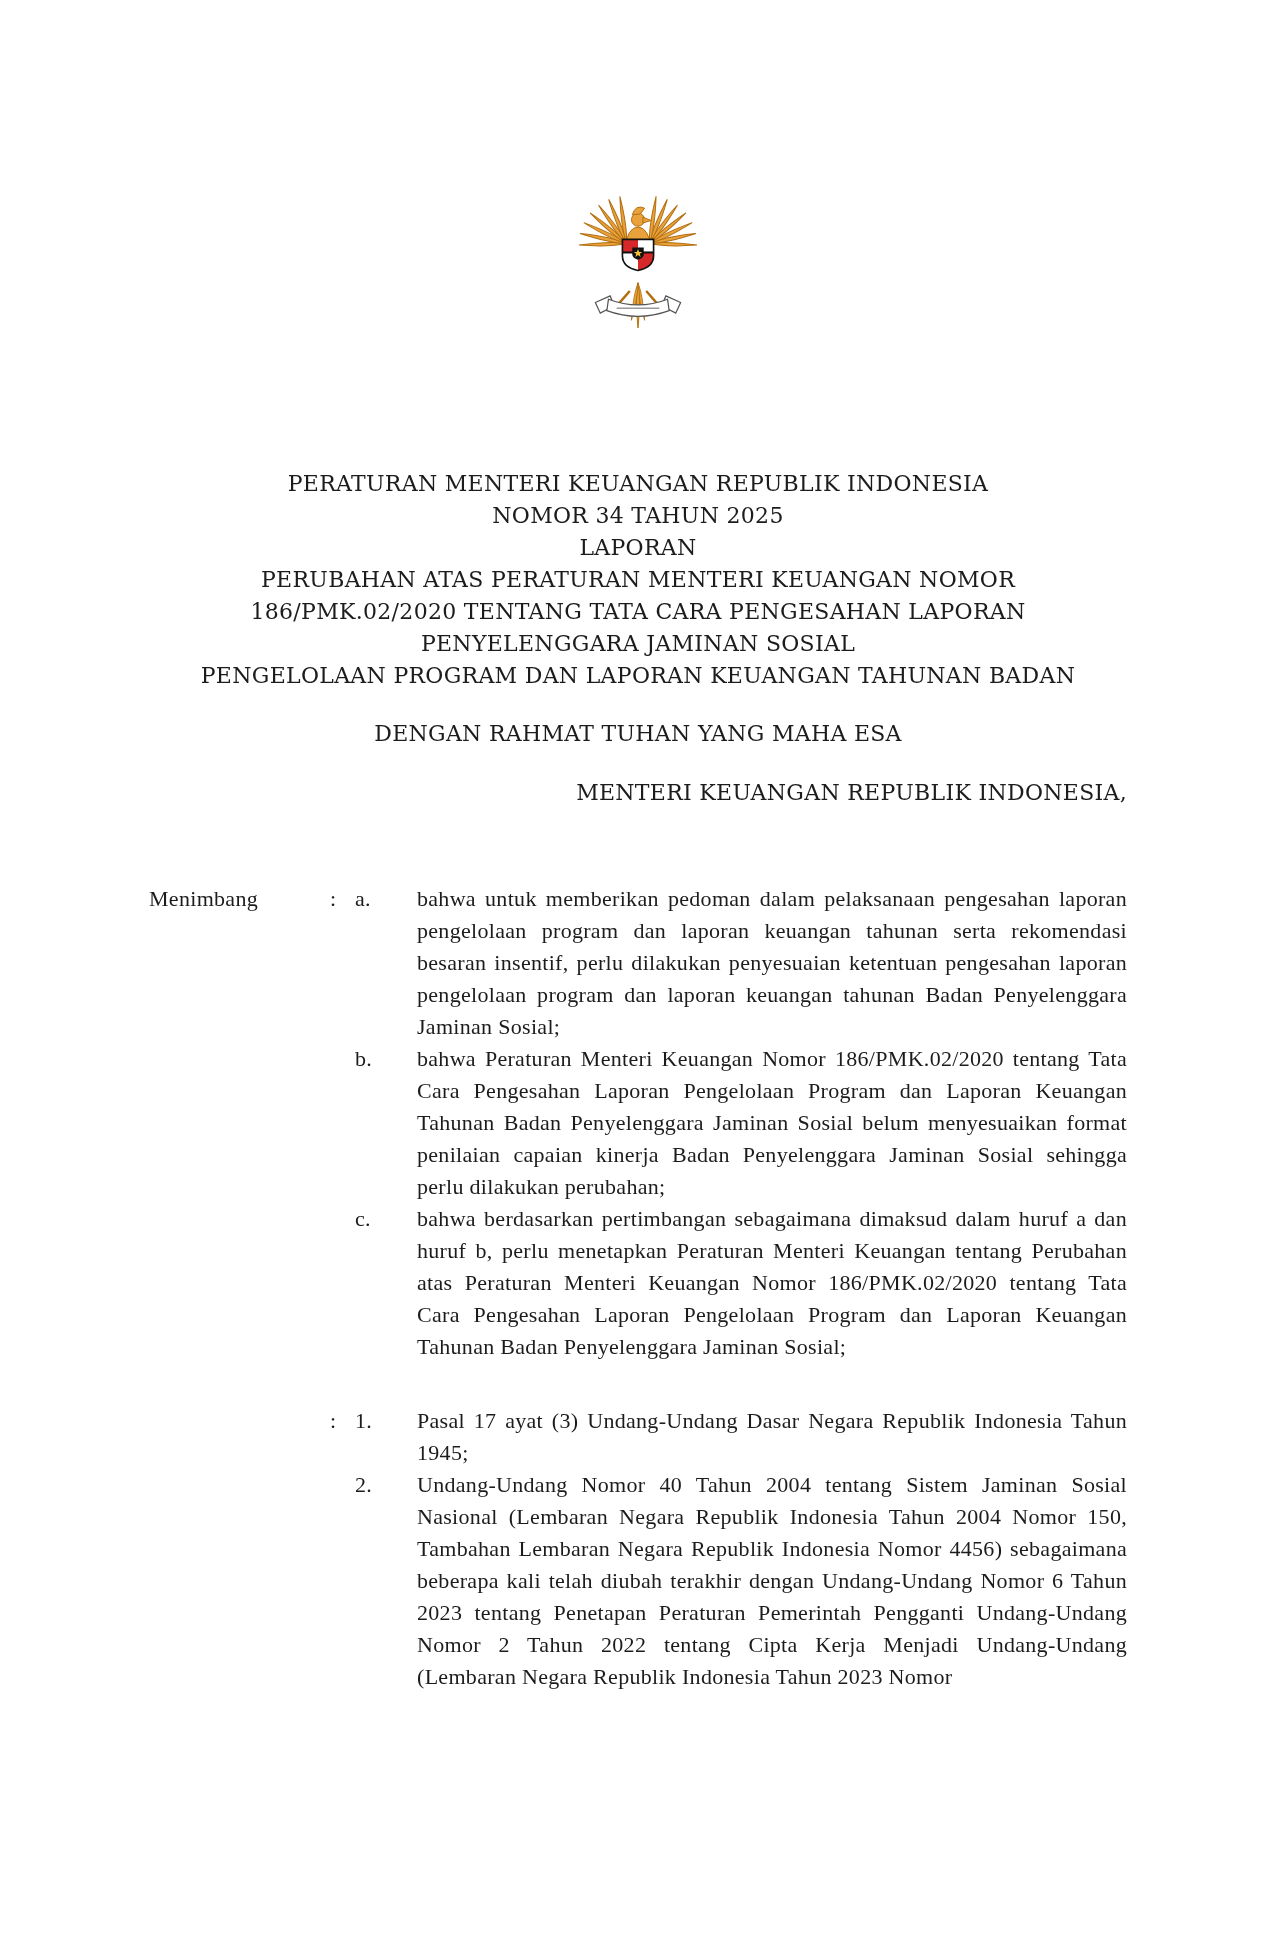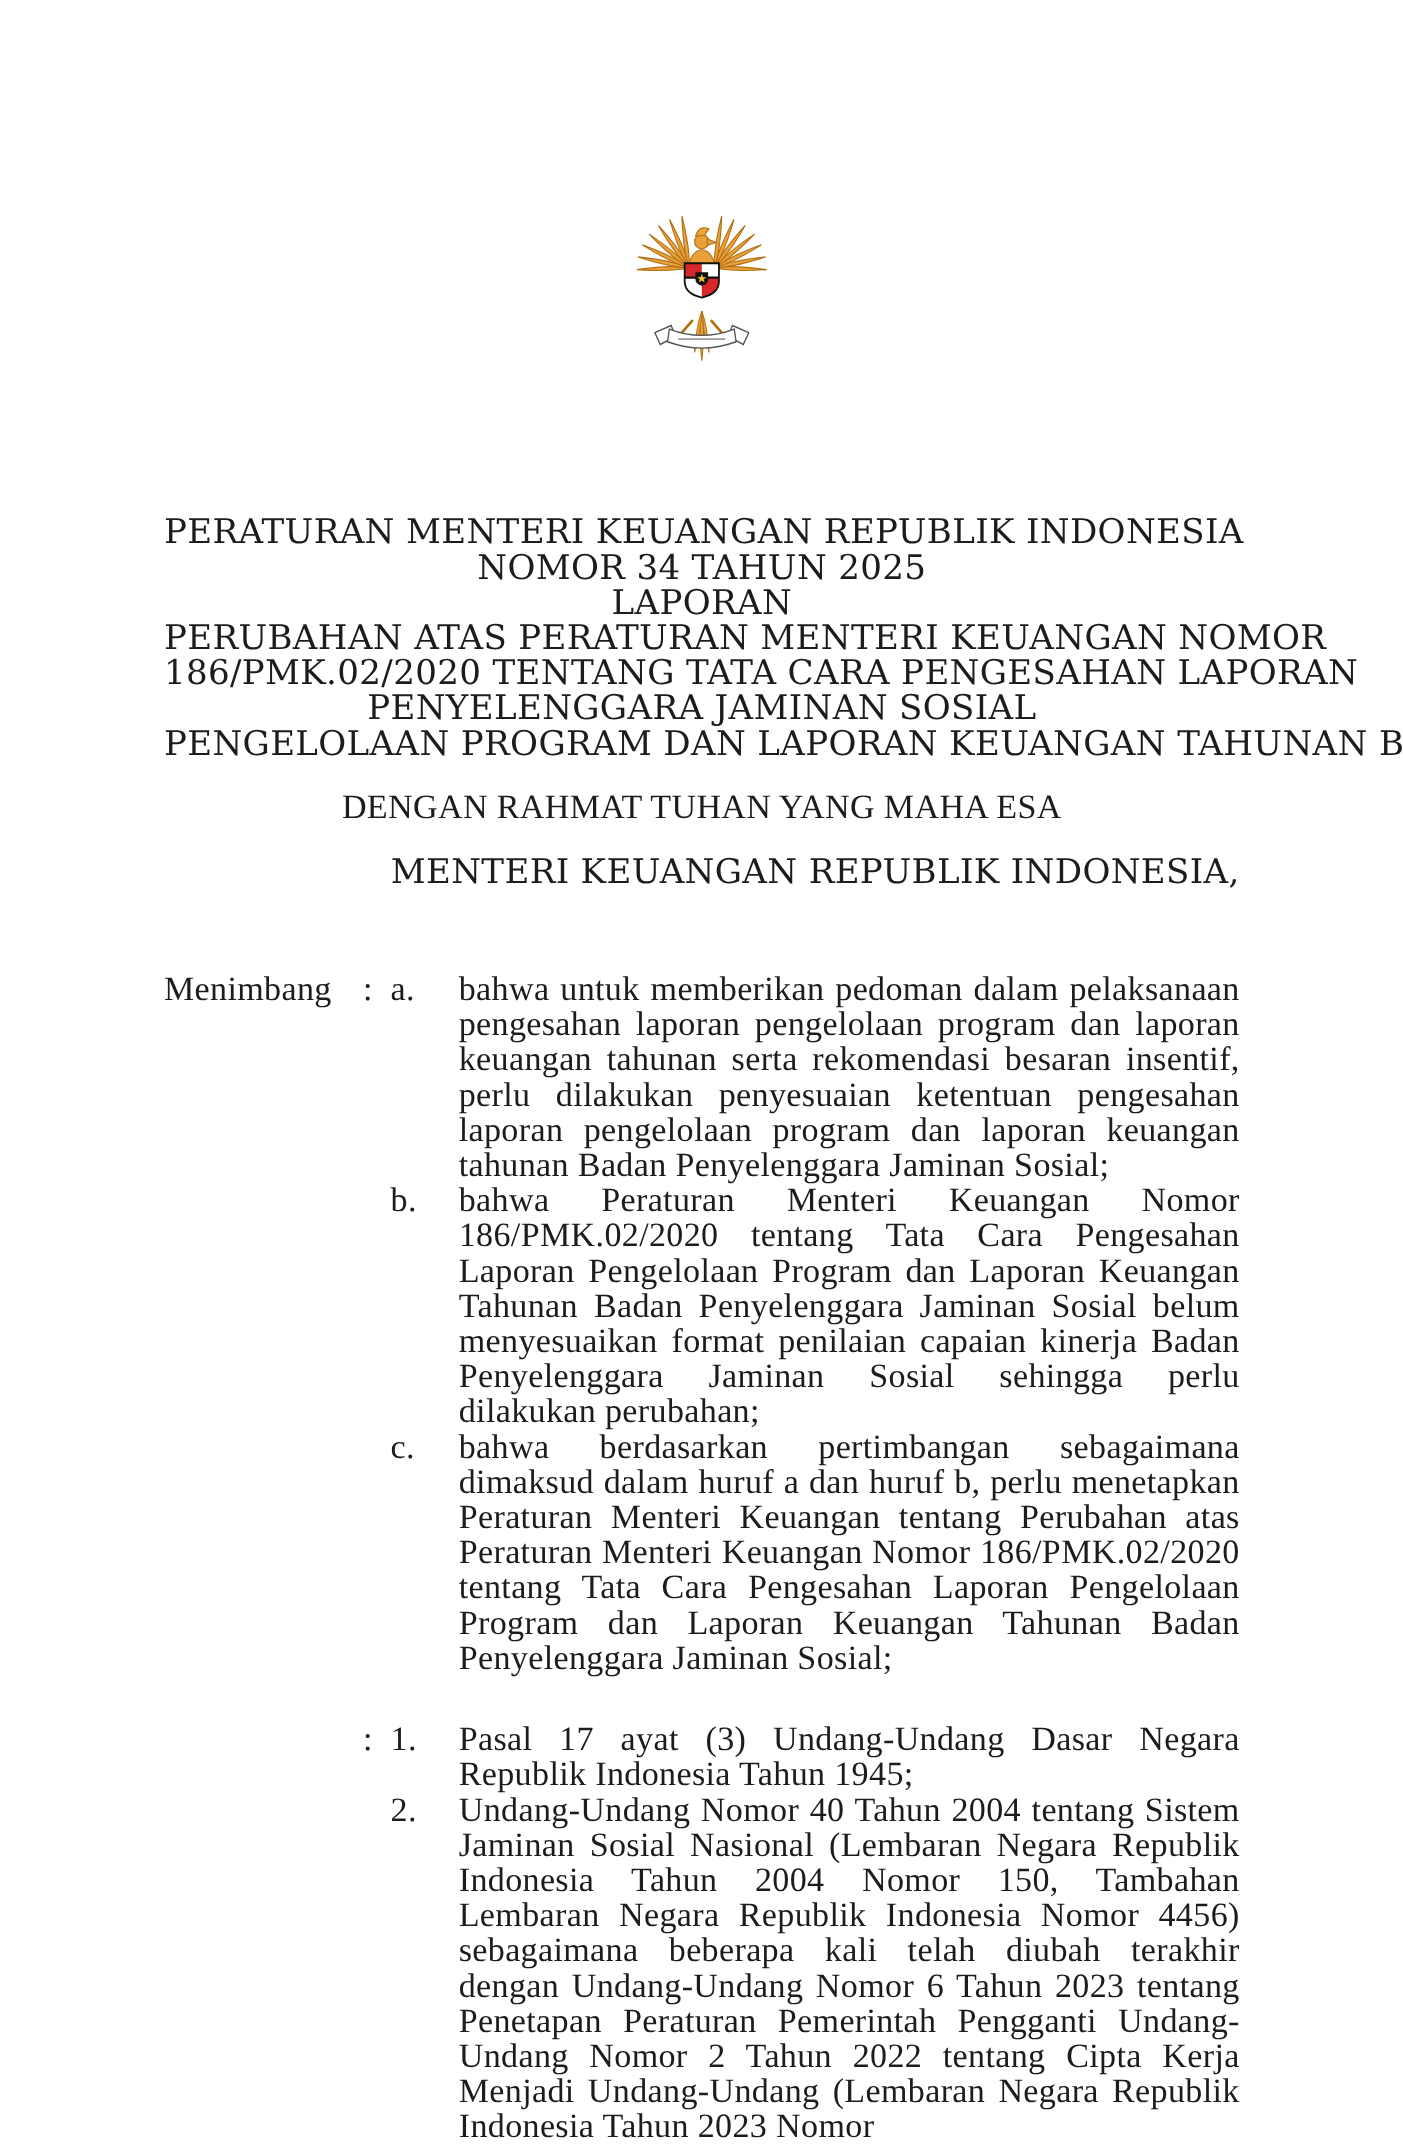--- a/index.html
+++ b/index.html
@@ -5,31 +5,31 @@
   * { margin:0; padding:0; box-sizing:border-box; }
   html, body { background:#ffffff; }
   .page {
     position:relative;
     width:1275px;
     height:1950px;
     margin:0 auto;
     background:#ffffff;
     color:#1c1c1c;
     font-family:"DejaVu Serif","Liberation Serif",serif;
-    font-size:31px;
+    font-size:22px;
     line-height:32px;
     letter-spacing:0.3px;
     padding:168px 148px 0 149px;
     overflow:hidden;
   }
   .emblem { text-align:center; height:172px; }
   .emblem svg { display:inline-block; }
   .title-block { margin-top:128px; text-align:center; }
   .title-line { white-space:nowrap; }
-  .invocation { margin-top:26px; text-align:center;font-family:Liberation Serif, serif; }
+  .invocation { margin-top:26px; text-align:center; }
   .authority  { margin-top:27px; text-align:right; }
   .section {
     display:grid;
     grid-template-columns:181px 25px 62px 1fr;
     grid-auto-flow:row;
     margin-top:74px;
     font-family:Liberation Serif, serif;
   }
   .section.mengingat { margin-top:42px; }
   .sec-label  { grid-row:1; grid-column:1; }

